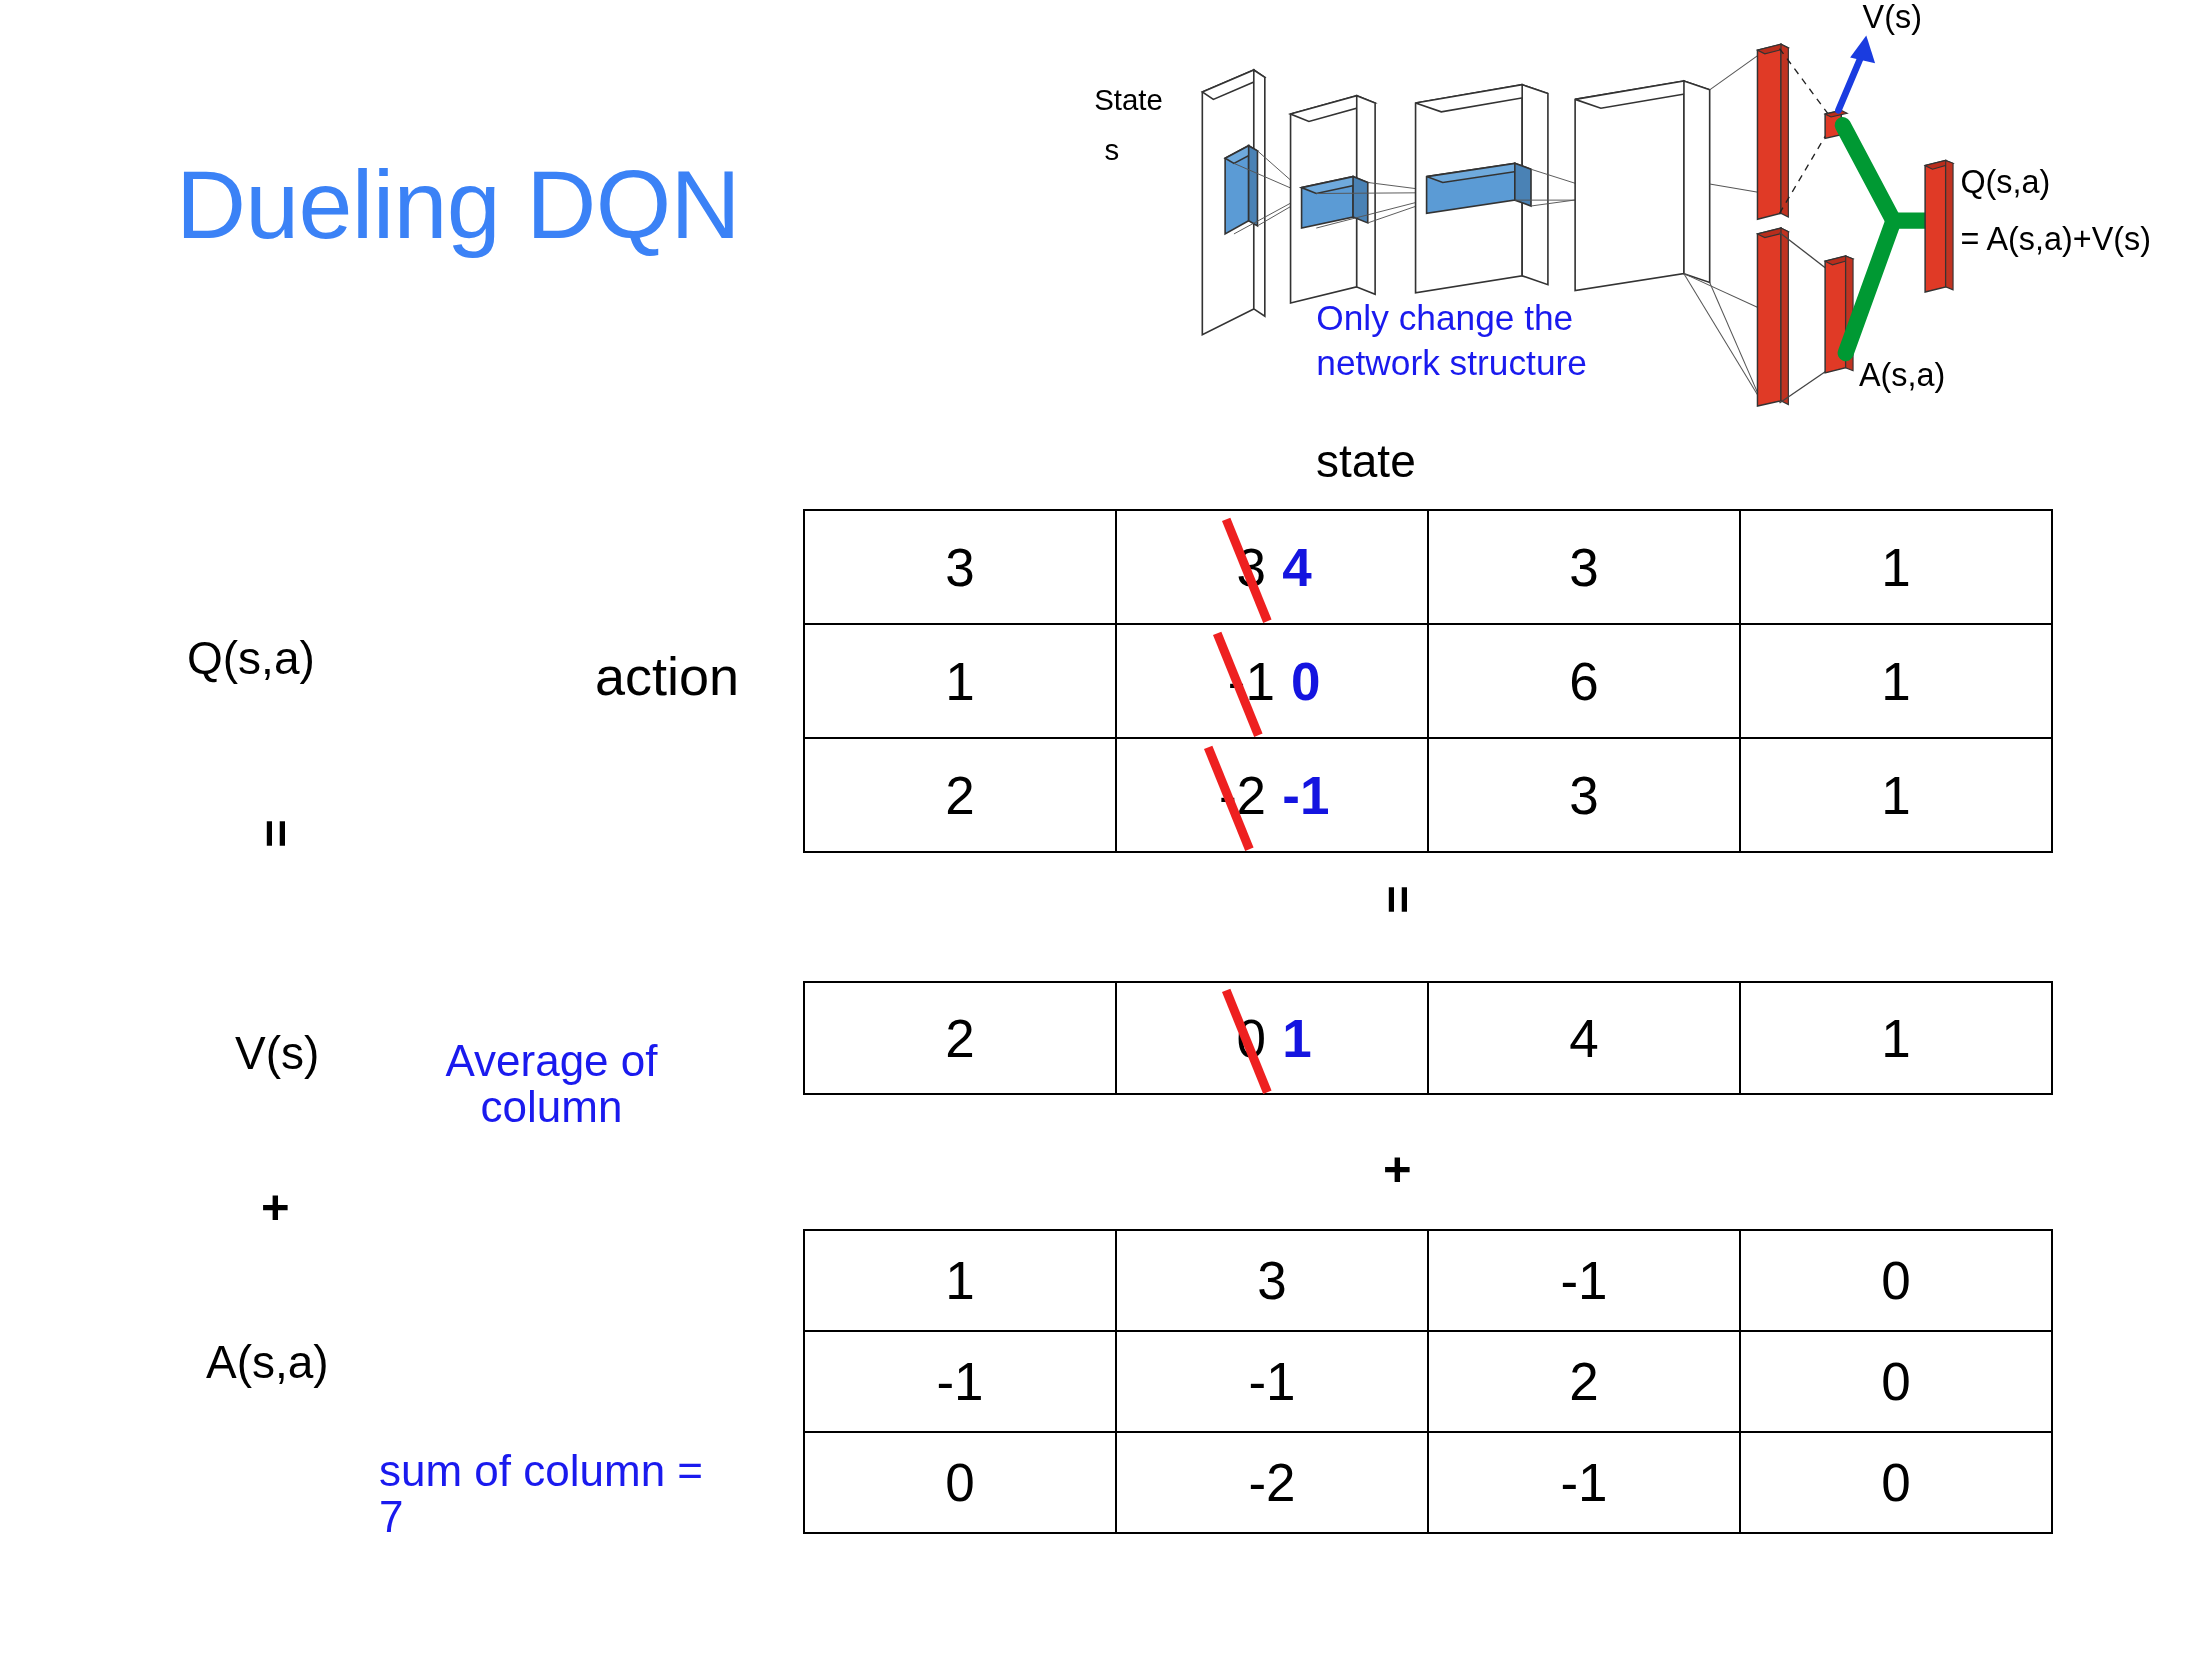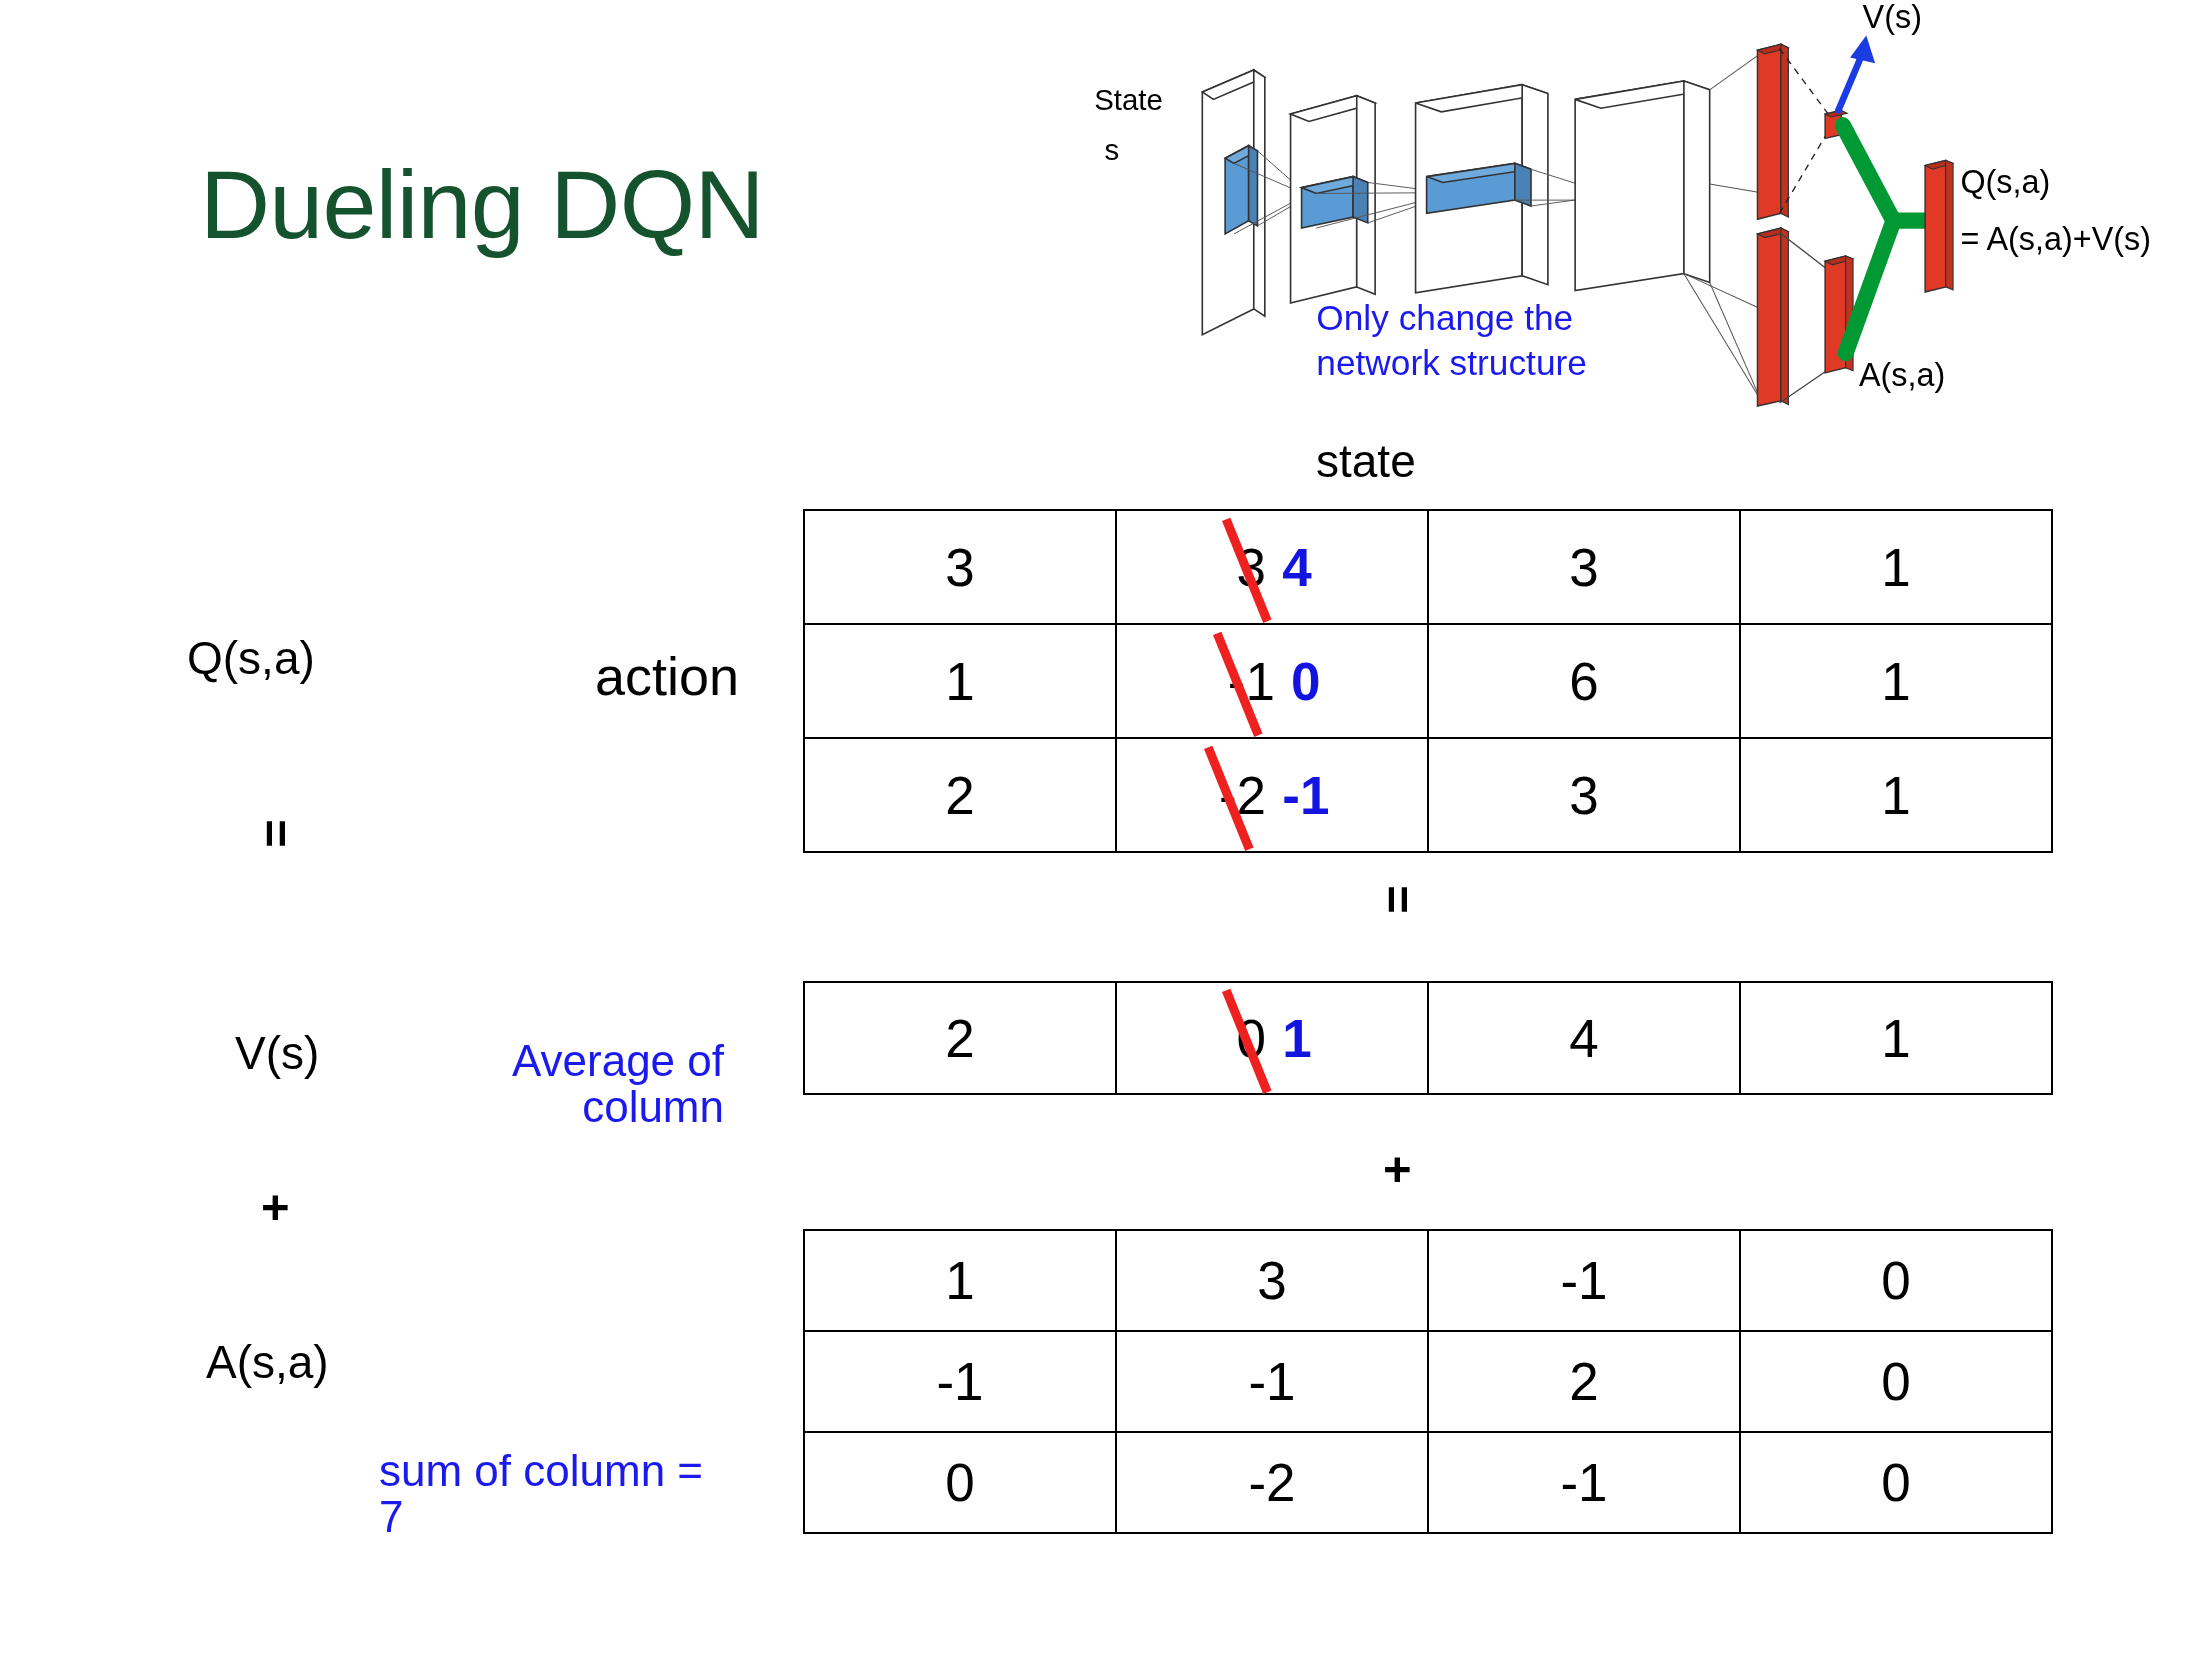--- a/index.html
+++ b/index.html
@@ -17,23 +17,22 @@
   }
 
   
   #slide-title {
     position: absolute;
     left: 176px;
     top: 156px;
     font-size: 97px;
     line-height: 1;
     letter-spacing: -0.7px;
-    color: #14532d;
+    color: #3b82f6;
     white-space: nowrap;
-    margin-left: 24px;
   }
 
   
   #network-diagram {
     position: absolute;
     left: 1081px;
     top: 0px;
     width: 1125px;
     height: 412px;
   }
@@ -65,21 +64,21 @@
   }
   #label-asa {
     left: 206px; top: 1338px;
     font-size: 46px;
   }
   #label-average-of-column {
     left: 379px; top: 1038px;
     font-size: 44px;
     width: 345px;
     white-space: normal;
-    text-align: right;
+    text-align: center;
   }
   #label-sum-of-column {
     left: 379px; top: 1448px;
     font-size: 44px;
     width: 360px;
     white-space: normal;
     text-align: left;
   }
 
   

